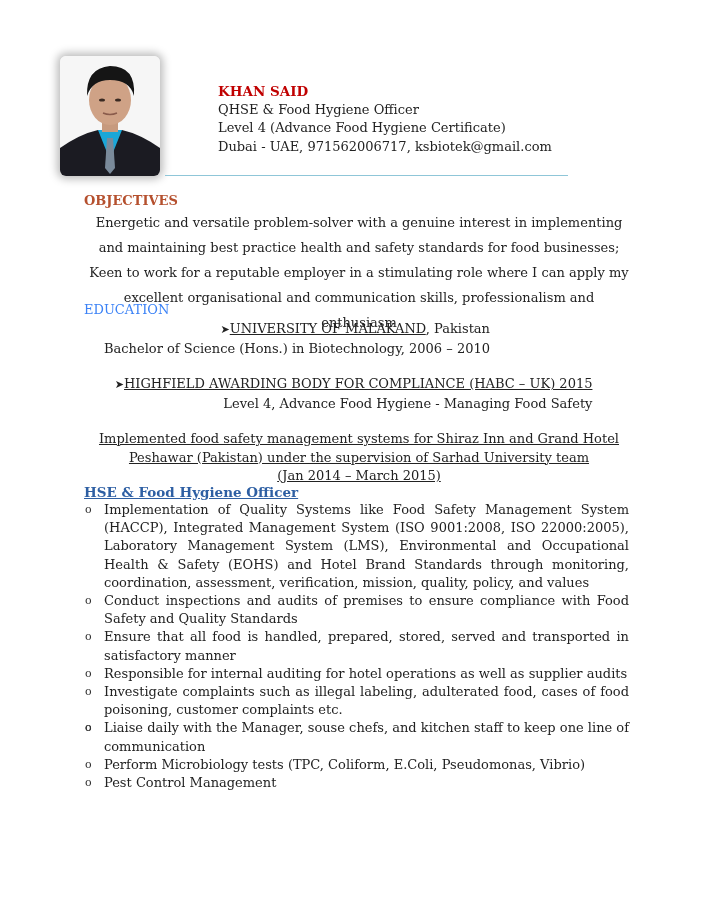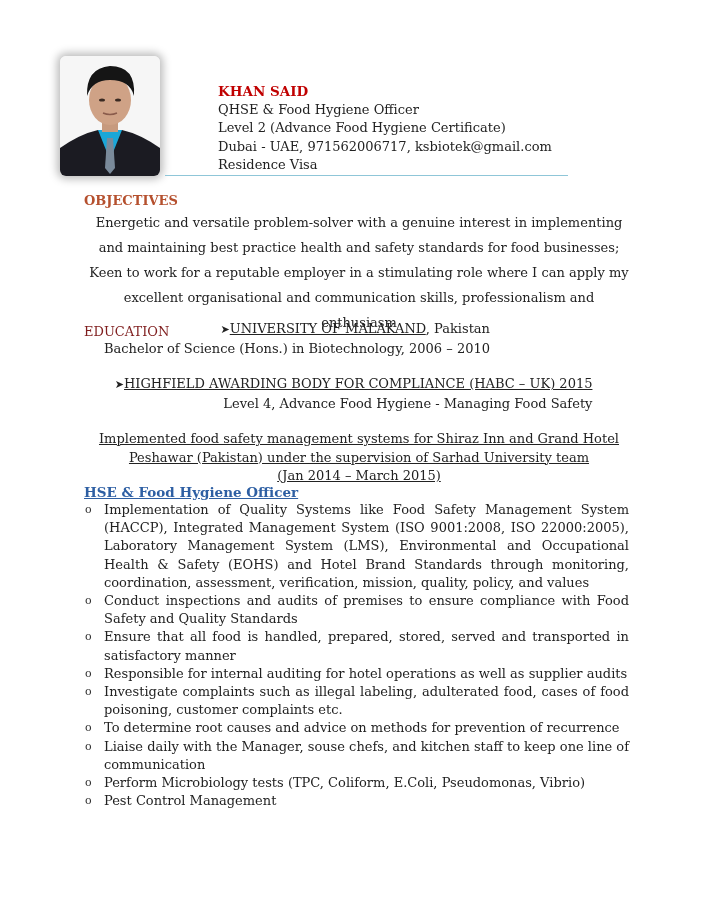--- a/index.html
+++ b/index.html
@@ -7,21 +7,21 @@
          font-family: "DejaVu Serif", "Liberation Serif", serif; color: #222; }
   .page { position: absolute; left: 0; top: 0; width: 712px; height: 922px; }
   .photo { position: absolute; left: 60px; top: 56px; width: 100px; height: 120px;
            border-radius: 6px; box-shadow: 0 0 8px 3px #bbb; overflow: hidden; background: #f4f4f4; }
   .header-block { position: absolute; left: 218px; top: 82px; font-size: 13px; line-height: 18.6px; }
   .name { color: #c00000; font-weight: bold; font-size: 13.5px; }
   .header-rule { position: absolute; left: 165px; top: 175px; width: 403px; height: 0;
                  border-top: 1.5px solid #8fc6d8; }
   .section-title { position: absolute; left: 84px; font-size: 13px; }
   .obj-title { top: 193px; color: #b5502e; font-weight: bold; }
-  .edu-title { top: 302px; color: #7f1d1d; margin-top: 22px; }
+  .edu-title { top: 302px; color: #3b82f6; }
   .objective { position: absolute; left: 84px; top: 210px; width: 550px; text-align: center;
                font-size: 13px; line-height: 25px; }
   .edu-item { position: absolute; left: 104px; font-size: 13px; line-height: 18.6px; text-align: right; }
   .edu-item .u { text-decoration: underline; }
   .arrow { display: inline-block; width: 20px; font-size: 11px; }
   .project { position: absolute; left: 84px; top: 430px; width: 550px; text-align: center;
              font-size: 13px; line-height: 18.6px; text-decoration: underline; }
   .job-title { position: absolute; left: 84px; top: 484px; font-size: 13.5px; font-weight: bold;
                color: #2e5fa3; text-decoration: underline; text-align: right; }
   .duties { position: absolute; left: 84px; top: 501px; width: 545px; margin: 0; padding: 0; list-style: none;
@@ -45,23 +45,22 @@
       <path d="M27 40 Q26 12 50 10 Q76 10 74 40 Q70 24 50 24 Q32 24 27 40 Z" fill="#151515"></path>
       <ellipse cx="42" cy="44" rx="3" ry="1.6" fill="#3a2a22"></ellipse>
       <ellipse cx="58" cy="44" rx="3" ry="1.6" fill="#3a2a22"></ellipse>
       <path d="M43 57 Q50 60 57 57" stroke="#8a5c4c" stroke-width="1.4" fill="none"></path>
     </svg>
   </div>
 
   <div class="header-block">
     <div class="name">KHAN SAID</div>
     <div>QHSE &amp; Food Hygiene Officer</div>
-    <div>Level 2 (Advance Food Hygiene Certificate)</div>
+    <div>Level 4 (Advance Food Hygiene Certificate)</div>
     <div>Dubai - UAE, 971562006717, ksbiotek@gmail.com</div>
-    <div>Residence Visa</div>
   </div>
   <div class="header-rule"></div>
 
   <div class="section-title obj-title">OBJECTIVES</div>
   <div class="objective">Energetic and versatile problem-solver with a genuine interest in implementing and maintaining best practice health and safety standards for food businesses; Keen to work for a reputable employer in a stimulating role where I can apply my excellent organisational and communication skills, professionalism and enthusiasm</div>
 
   <div class="section-title edu-title">EDUCATION</div>
 
   <div class="edu-item" style="top:320px;">
     <div><span class="arrow">➤</span><span class="u">UNIVERSITY OF MALAKAND</span><span>, Pakistan</span></div>
@@ -80,19 +79,19 @@
   </div>
 
   <div class="job-title">HSE &amp; Food Hygiene Officer</div>
 
   <ul class="duties">
     <li><span class="bullet">o</span><span>Implementation of  Quality Systems like Food Safety Management System (HACCP), Integrated Management System (ISO 9001:2008, ISO 22000:2005), Laboratory Management System (LMS), Environmental and Occupational Health &amp; Safety (EOHS) and Hotel Brand Standards through monitoring, coordination, assessment, verification, mission, quality, policy, and values</span></li>
     <li><span class="bullet">o</span><span>Conduct inspections and audits of premises to ensure compliance with Food Safety and Quality Standards</span></li>
     <li><span class="bullet">o</span><span>Ensure that all food is handled, prepared, stored, served and transported in satisfactory manner</span></li>
     <li><span class="bullet">o</span><span>Responsible for internal auditing for hotel operations as well as supplier audits</span></li>
     <li><span class="bullet">o</span><span>Investigate complaints such as illegal labeling, adulterated food, cases of food poisoning, customer complaints etc.</span></li>
-    <li><span class="bullet">o</span><span>To determine root causes and advice on methods for prevention of recurrence</span></li>
+    <li><span class="bullet">o</span></li>
     <li><span class="bullet">o</span><span>Liaise daily with the Manager, souse chefs, and kitchen staff to keep one line of communication</span></li>
     <li><span class="bullet">o</span><span>Perform Microbiology tests (TPC, Coliform, E.Coli, Pseudomonas, Vibrio)</span></li>
     <li><span class="bullet">o</span><span>Pest Control Management</span></li>
   </ul>
 
 </div>
 
 </body></html>

